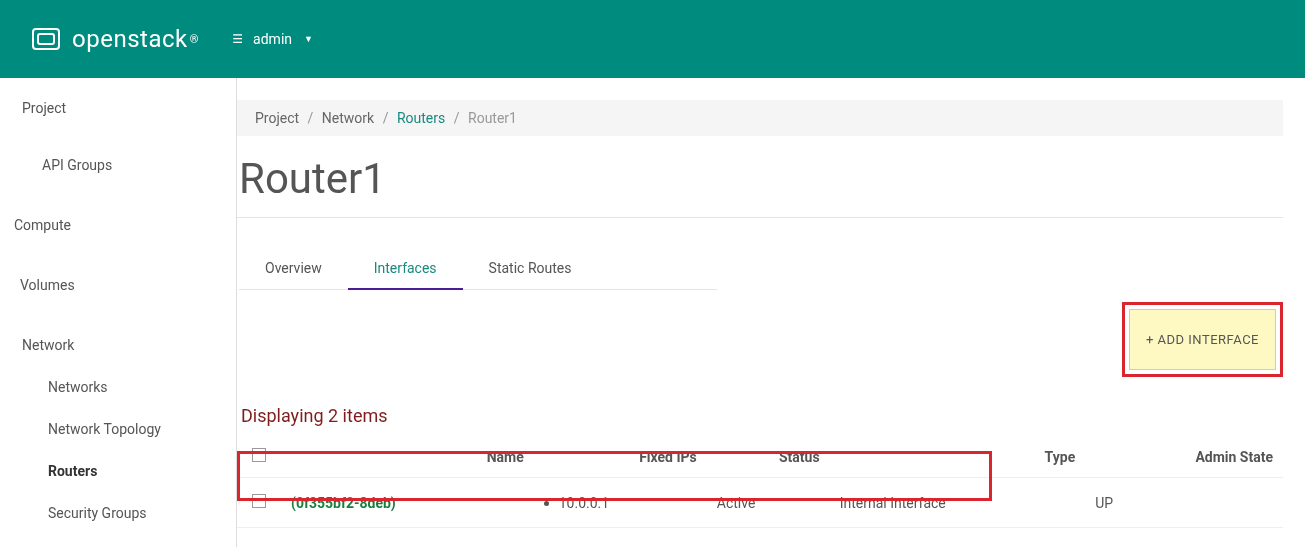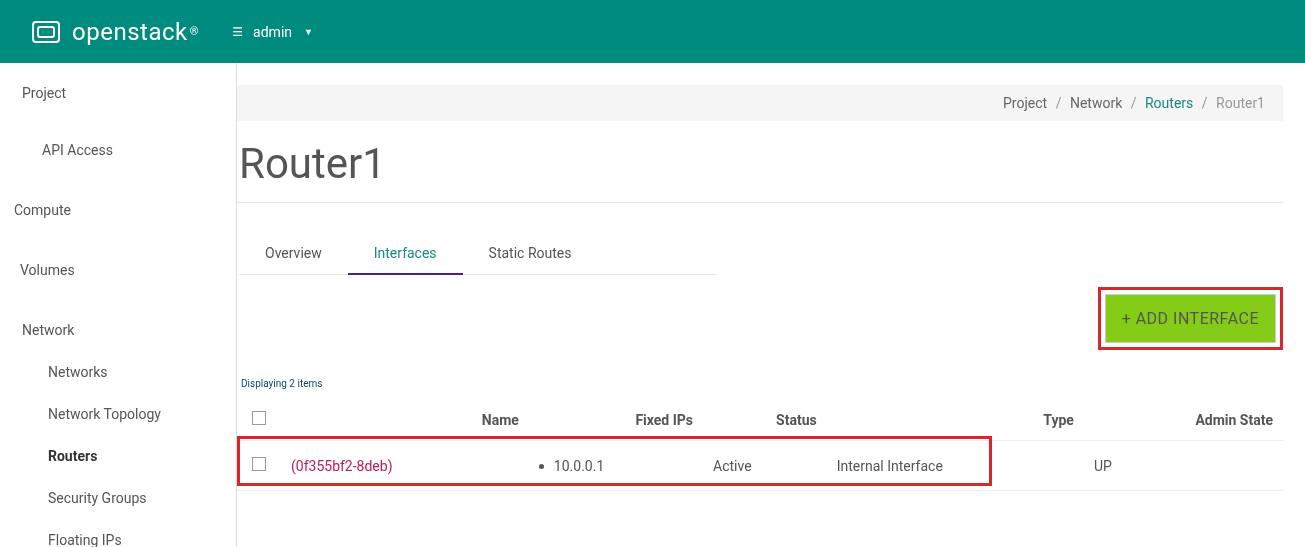--- a/index.html
+++ b/index.html
@@ -1,59 +1,59 @@
 <!DOCTYPE html>
 <html><head>
 <meta charset="utf-8">
 <style>
 * { margin:0; padding:0; box-sizing:border-box; font-family:-apple-system,BlinkMacSystemFont,"Segoe UI",Roboto,Helvetica,Arial,sans-serif; }
 body { font-size:14px; color:#444; background:#fff; }
-.topbar { background:#008b7f; height:63px; display:flex; align-items:center; padding:0 30px; }
+.topbar { background:#008b7f; height:78px; display:flex; align-items:center; padding:0 30px; }
 .logo { display:flex; align-items:center; color:#fff; }
 .logo-icon { width:32px; height:32px; margin-right:10px; }
 .logo-text { font-size:24px; font-weight:400; letter-spacing:0.5px; }
 .logo-r { font-size:11px; vertical-align:super; margin-left:2px; }
 .project-selector { color:#fff; margin-left:34px; display:flex; align-items:center; font-size:14px; cursor:pointer; }
 .project-selector .list-icon { margin-right:10px; font-size:12px; }
 .project-selector .caret { margin-left:12px; font-size:9px; }
 
 .layout { display:flex; }
 .sidebar { width:237px; border-right:1px solid #ddd; padding-top:22px; min-height:485px; }
 .sidebar-section { color:#555; font-size:14px; padding:0 22px 0 22px; margin-bottom:10px; cursor:pointer; }
 .sidebar-item { font-size:14px; color:#555; padding:13px 0 13px 42px; cursor:pointer; }
 .sidebar-item.nested { padding-left:48px; }
 .sidebar-item.active { font-weight:700; color:#333; }
 .sidebar .section-gap { height:18px; }
 
 .main { flex:1; padding:0; }
-.breadcrumb-bar { background:#f5f5f5; padding:10px 18px; margin:22px 22px 0 0; font-size:14px; color:#666;text-align:right; }
+.breadcrumb-bar { background:#f5f5f5; padding:10px 18px; margin:22px 22px 0 0; font-size:14px; color:#666; }
 .breadcrumb-bar a { color:#188a7f; text-decoration:none; }
 .breadcrumb-bar a.my-link { color:#188a7f; }
 .breadcrumb-bar .sep { color:#999; margin:0 5px; }
 .breadcrumb-bar .current { color:#999; }
 
 .page-title { font-size:42px; font-weight:400; color:#555; margin:18px 0 14px 2px; }
 .title-divider { border:none; border-top:1px solid #e5e5e5; margin:0 22px 30px 0; }
 
 .tabs { display:flex; margin-left:2px; }
 .tab { padding:12px 26px; color:#555; font-size:14px; cursor:pointer; border-bottom:1px solid #e5e5e5; }
 .tab.active { color:#188a7f; border-bottom:2px solid #4c1d95; }
 .tabs .tab-filler { flex:0 0 120px; border-bottom:1px solid #e5e5e5; }
 
 .action-area { display:flex; justify-content:flex-end; margin:12px 22px 0 0; }
-.add-btn { border:1px solid #ccc; background:#84cc16; padding:14px 16px; font-size:16px; letter-spacing:0.5px; cursor:pointer; color:#555; }
+.add-btn { border:1px solid #ccc; background:#fef9c3; padding:22px 16px; font-size:13px; letter-spacing:0.5px; cursor:pointer; color:#555; }
 .highlight-box-btn { border:3px solid #d8252e; padding:4px; display:inline-block; }
 
-.items-count { font-size:10px; color:#0c4a6e; margin:28px 16px 10px 4px; }
+.items-count { font-size:18px; color:#7f1d1d; margin:28px 16px 10px 4px; }
 
 .table { width:calc(100% - 22px); border-collapse:collapse; }
 .table th { text-align:right; font-weight:700; color:#555; font-size:14px; padding:12px 10px; border-bottom:1px solid #eee; }
 .table td { padding:16px 10px; font-size:14px; color:#555; border-bottom:1px solid #eee; }
 .table th.chk, .table td.chk { width:44px; text-align:center; }
-.table a.idlink { color:#be185d; text-decoration:none; }
+.table a.idlink { color:#15803d; text-decoration:none;font-weight:bold; }
 .bullet { display:inline-block; width:5px; height:5px; background:#555; border-radius:50%; margin-right:10px; vertical-align:middle; }
 .chkbox { width:14px; height:14px; border:1px solid #999; display:inline-block; }
 .hl-overlay { position:absolute; border:3px solid #d8252e; pointer-events:none; }
 </style>
 </head>
 <body>
 
 <div class="topbar">
   <div class="logo">
     <svg class="logo-icon" viewBox="0 0 32 32">
@@ -67,21 +67,21 @@
     <span class="list-icon">☰</span>
     <span>admin</span>
     <span class="caret">▼</span>
   </div>
 </div>
 
 <div class="layout">
   <div class="sidebar">
     <div class="sidebar-section">Project</div>
     <div class="section-gap"></div>
-    <div class="sidebar-item">API Access</div>
+    <div class="sidebar-item">API Groups</div>
     <div class="section-gap"></div>
     <div class="sidebar-item" style="padding-left:14px;">Compute</div>
     <div class="section-gap"></div>
     <div class="sidebar-item" style="padding-left:20px;">Volumes</div>
     <div class="section-gap"></div>
     <div class="sidebar-item" style="padding-left:22px;">Network</div>
     <div class="sidebar-item nested">Networks</div>
     <div class="sidebar-item nested">Network Topology</div>
     <div class="sidebar-item nested active">Routers</div>
     <div class="sidebar-item nested">Security Groups</div>

